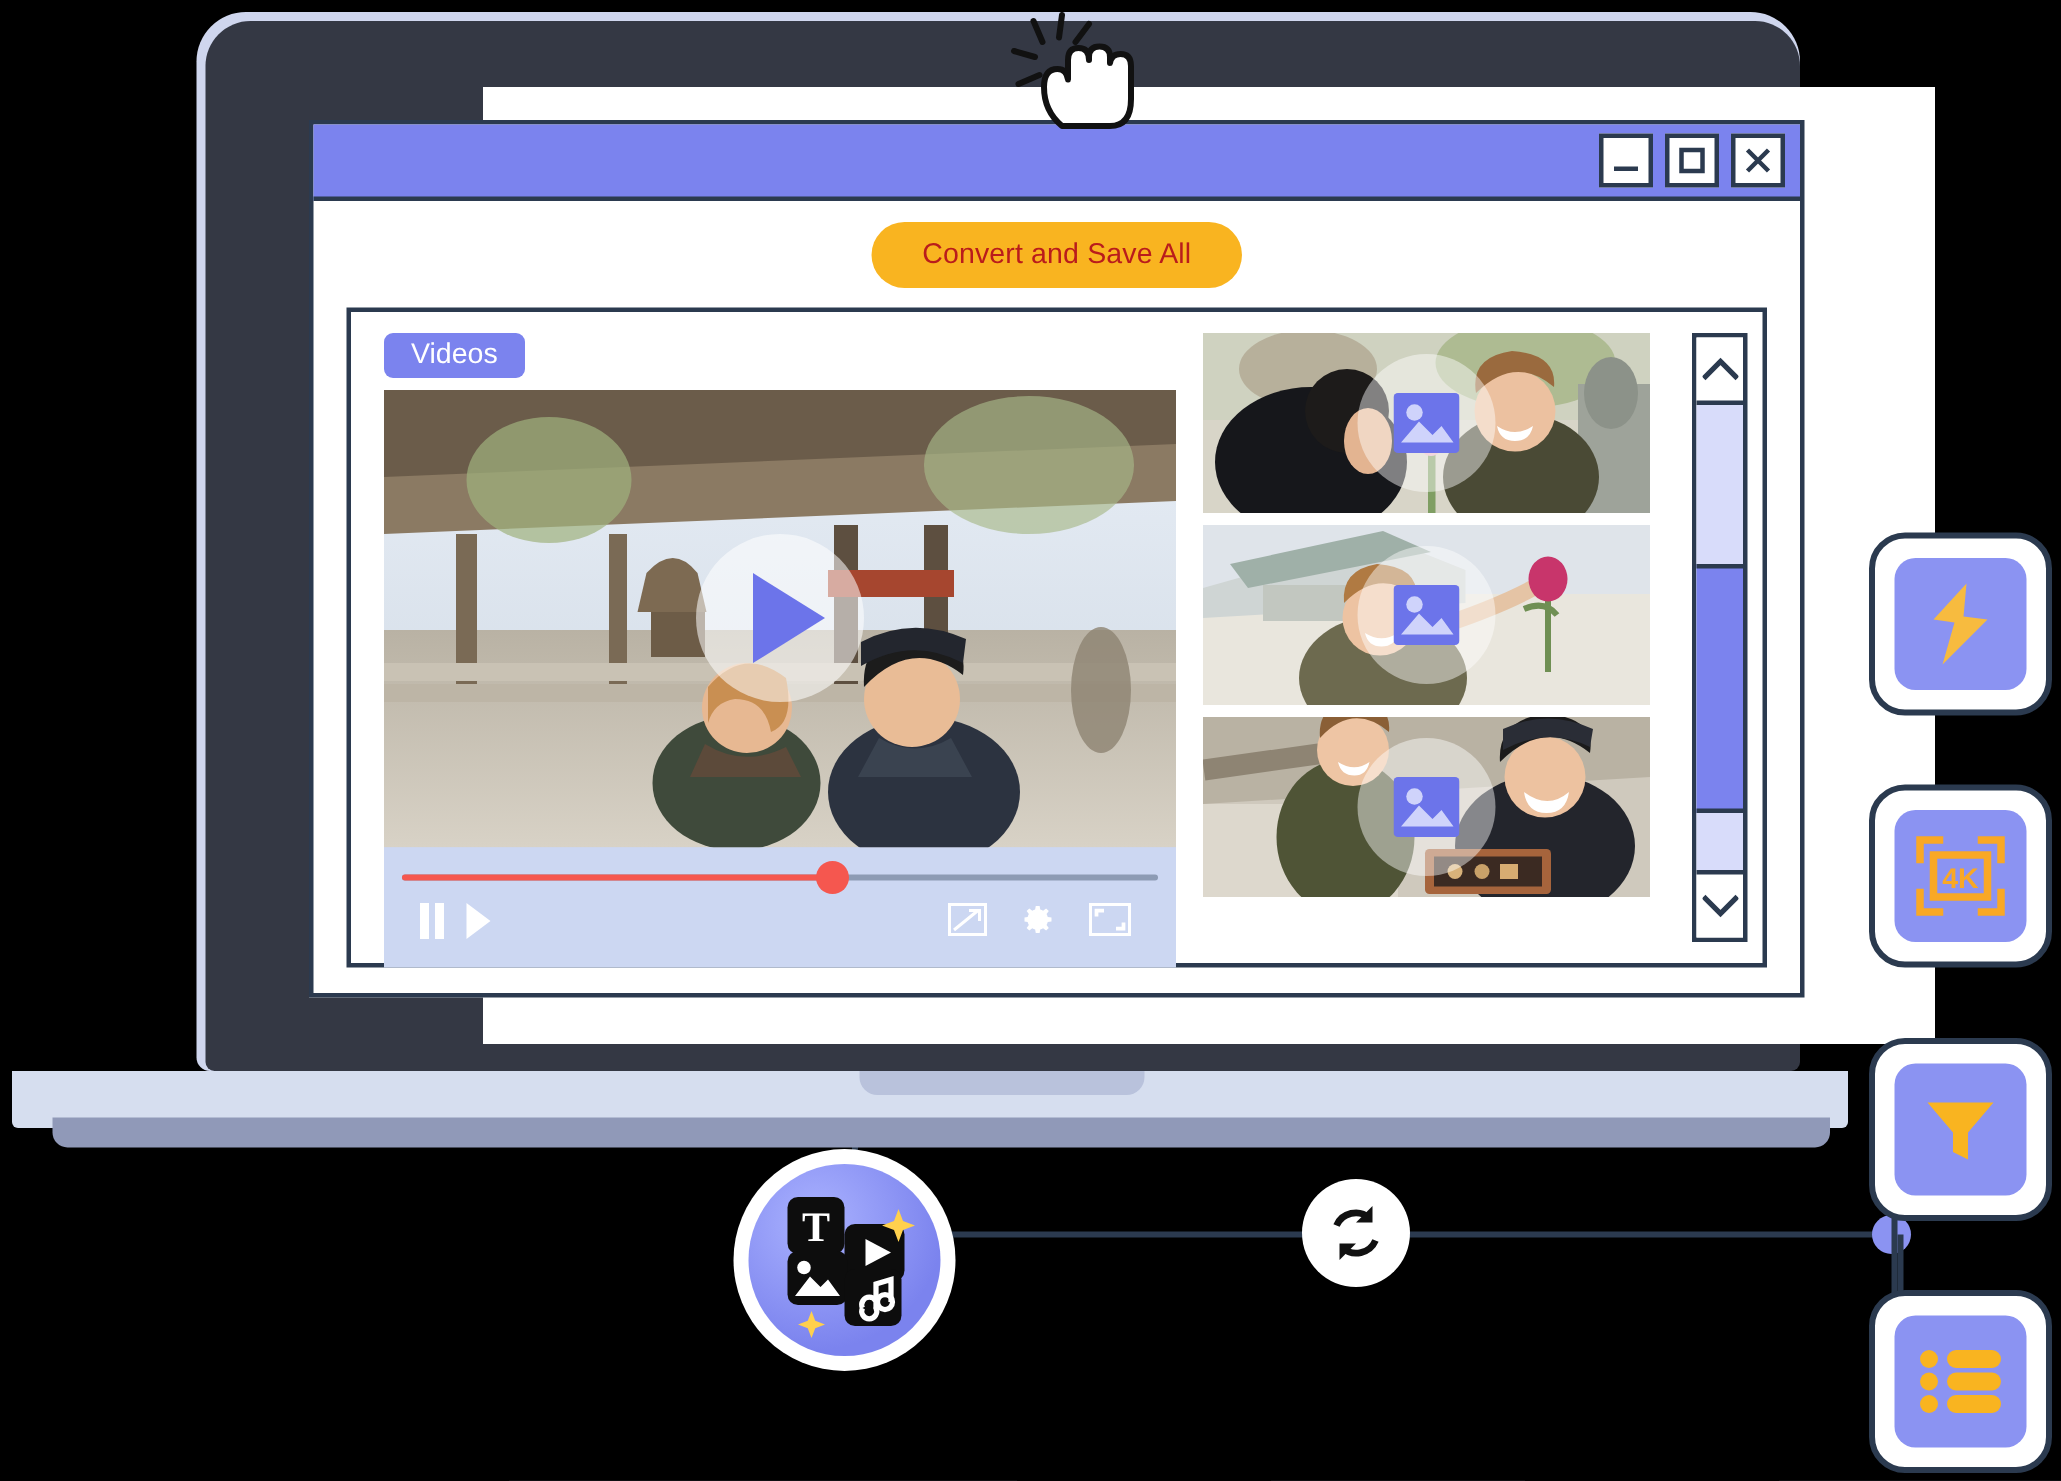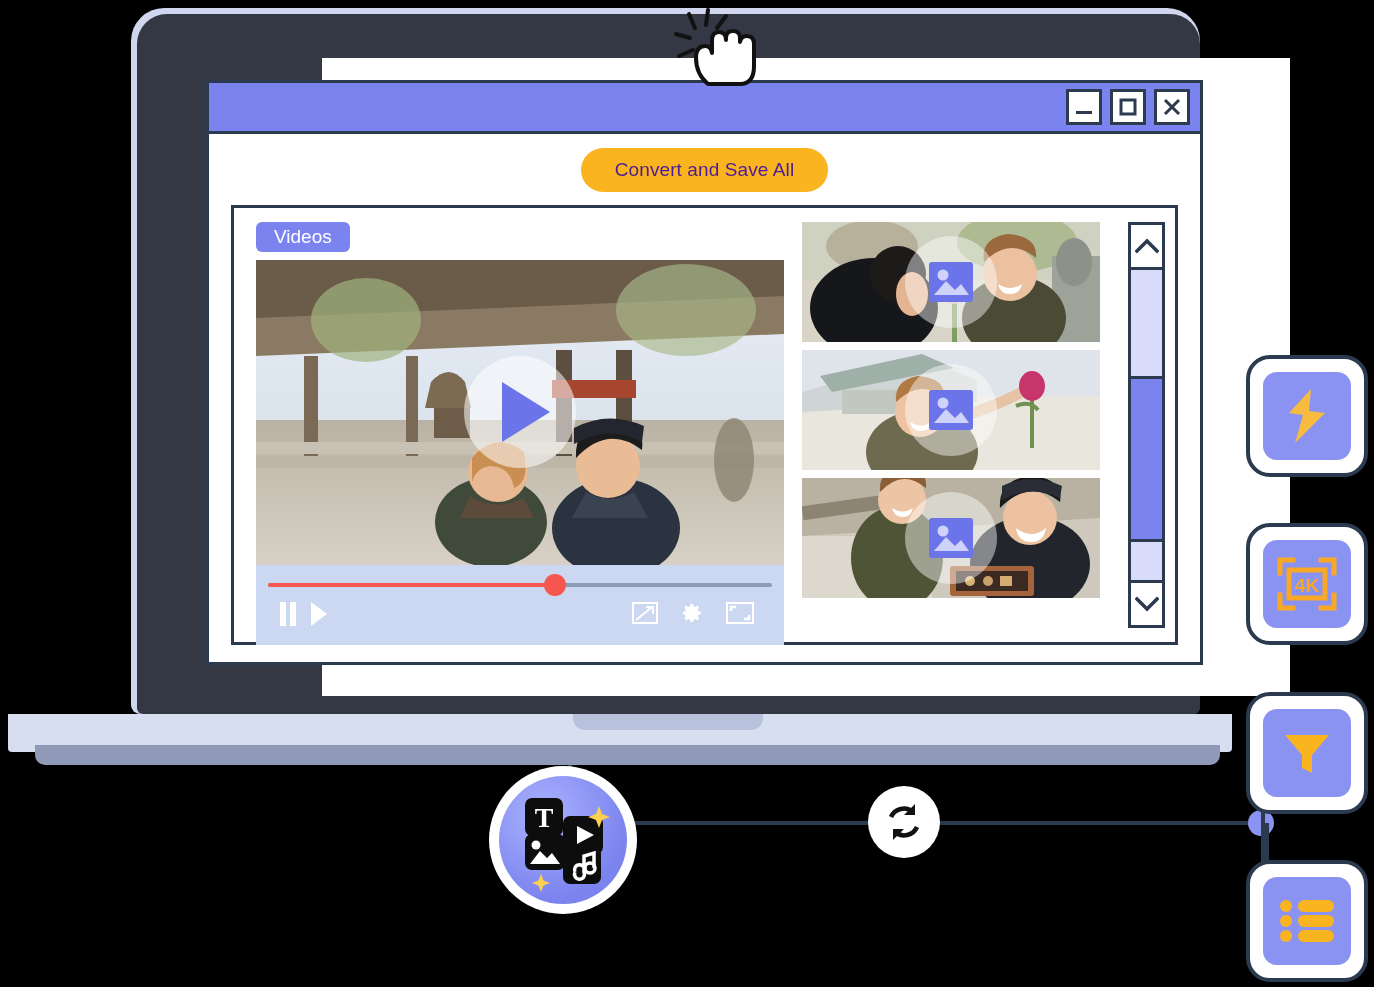--- a/index.html
+++ b/index.html
@@ -24,21 +24,21 @@
   
   .app-window{position:absolute;left:206px;top:80px;width:997px;height:585px;
       background:#ffffff;border:3px solid #2b3a4f;box-sizing:border-box;}
   .titlebar{height:48px;background:#7b83ee;border-bottom:3px solid #2b3a4f;
       display:flex;align-items:center;justify-content:flex-end;padding-right:10px;gap:8px;}
   .win-btn{width:36px;height:36px;border:3px solid #2b3a4f;background:#ffffff;
       display:flex;align-items:center;justify-content:center;box-sizing:border-box;cursor:pointer;}
   .win-btn svg{display:block;}
 
   .toolbar{height:72px;display:flex;align-items:center;justify-content:center;position:relative;}
-  .convert-btn{background:#f9b420;color:#4c1d95;border:none;border-radius:22px;
+  .convert-btn{background:#f9b420;color:#b91c1c;border:none;border-radius:22px;
       padding:11px 34px;font-size:19px;letter-spacing:.1px;cursor:pointer;
       font-family:"Liberation Sans",sans-serif;}
 
   .cursor-wrap{position:absolute;left:660px;top:8px;width:110px;height:80px;pointer-events:none;}
 
   .content-panel{position:absolute;left:22px;top:122px;width:947px;height:440px;
       border:3px solid #2b3a4f;box-sizing:border-box;background:#fff;
       display:flex;padding:14px 10px 10px 22px;gap:18px;}
 
   .chip{display:inline-block;background:#7b83ee;color:#fff;font-size:19px;

